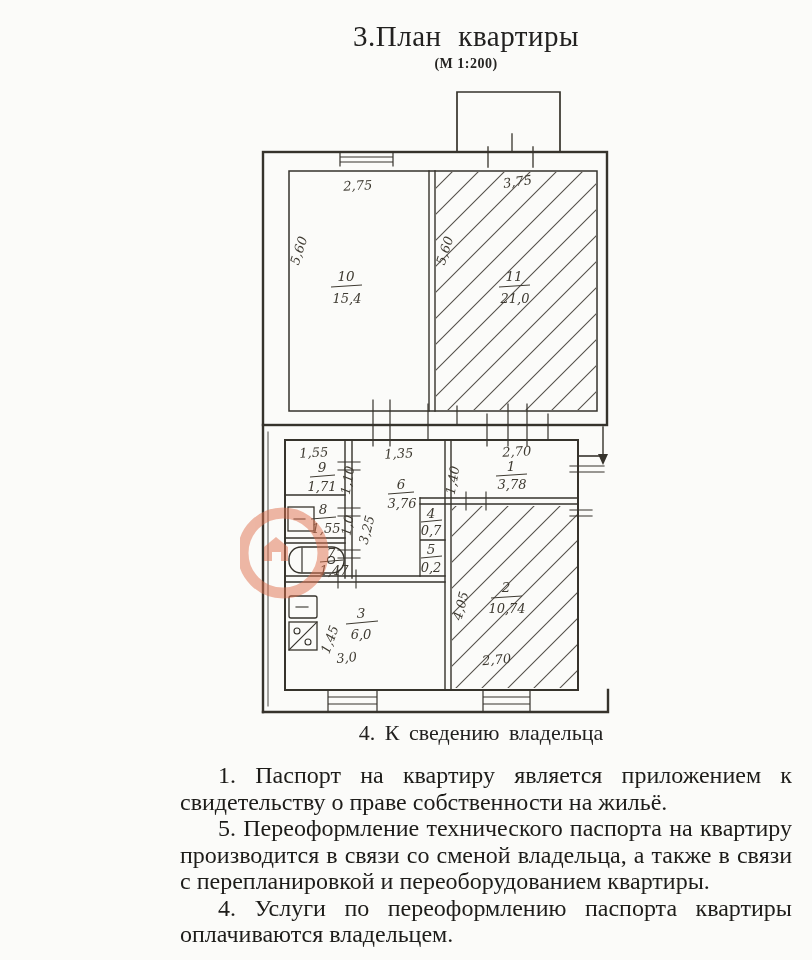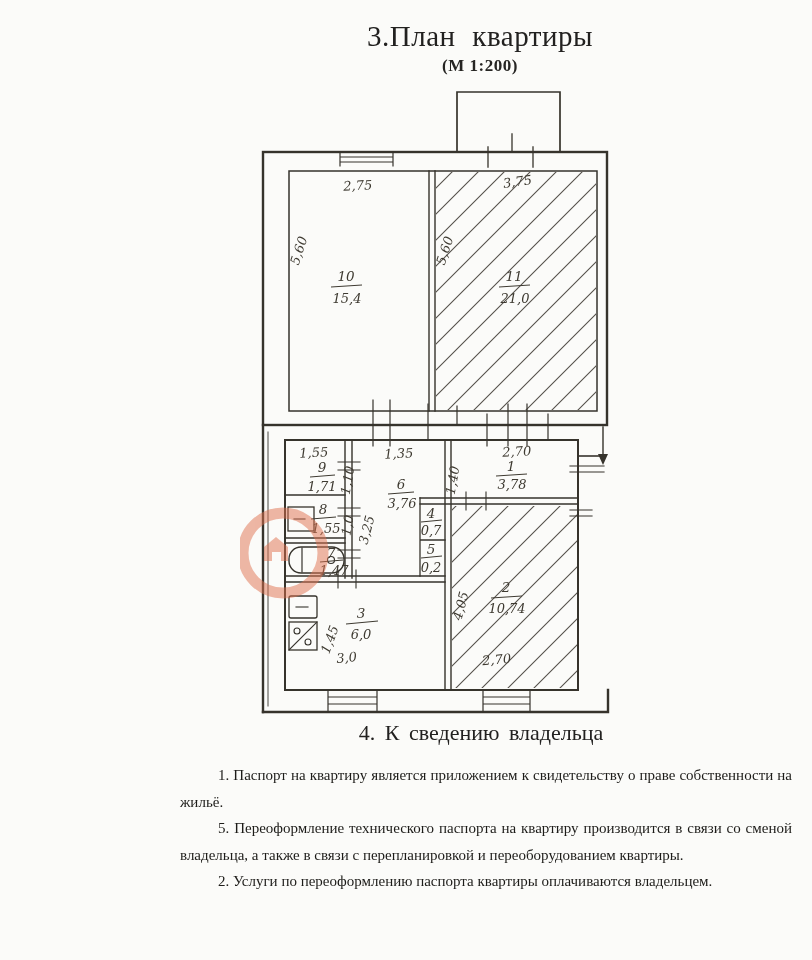--- a/index.html
+++ b/index.html
@@ -1,31 +1,31 @@
 <!DOCTYPE html>
 <html><head>
 <meta charset="utf-8">
 <style>
   html,body{margin:0;padding:0;background:#e9e9e7;}
   .page{
     position:relative;width:812px;height:960px;margin:0 auto;
     background:#fbfbf9;overflow:hidden;
     font-family:"Liberation Serif", serif;color:#1c1b18;
   }
-  .title-block{position:absolute;left:170px;top:20px;width:620px;text-align:center;}
+  .title-block{position:absolute;left:156px;top:20px;width:620px;text-align:center;}
   .title{font-size:29px;letter-spacing:.5px;word-spacing:9px;color:#222120;}
-  .scale{font-size:17px;font-weight:bold;letter-spacing:.5px;margin-top:3px;color:#262523;}
+  .scale{font-size:14px;font-weight:bold;letter-spacing:.5px;margin-top:3px;color:#262523;}
   .plan-svg{position:absolute;left:240px;top:80px;}
   .hw{font:italic 13px "DejaVu Serif", serif;fill:#3e3a31;}
   .hw-num{font:italic 13.5px "DejaVu Serif", serif;fill:#3e3a31;}
   .owner-block{position:absolute;left:170px;top:720px;width:622px;}
   .owner-heading{font-size:22px;text-align:center;color:#222120;word-spacing:4px;}
   .owner-paragraphs{margin-top:16px;padding:0 0 0 10px;width:612px;}
   .owner-paragraphs p{
-    margin:0;font-size:15px;line-height:26.5px;text-align:justify;
+    margin:0;font-size:24px;line-height:26.5px;text-align:justify;
     text-indent:38px;color:#1d1c19;
   }
 </style>
 </head>
 <body>
 
 <div class="page">
 
   <div class="title-block">
     <div class="title">3.План квартиры</div>
@@ -179,17 +179,17 @@
       <path d="M264 561 V547 L276 537 L288 547 V561 Z" fill="#e0714f" stroke="none"></path>
       <path d="M272 561 V552 H281 V561 Z" fill="#fbfbf9" stroke="none"></path>
     </g>
   </svg>
 
   <div class="owner-block">
     <div class="owner-heading">4. К сведению владельца</div>
     <div class="owner-paragraphs">
       <p>1. Паспорт  на квартиру является приложением к свидетельству о праве собственности на жильё.</p>
       <p>5. Переоформление технического паспорта на квартиру  производится в связи со сменой владельца, а также в связи с перепланировкой и переоборудованием квартиры.</p>
-      <p>2. Услуги по переоформлению паспорта квартиры оплачиваются  владельцем.</p>
+      <p>4. Услуги по переоформлению паспорта квартиры оплачиваются  владельцем.</p>
     </div>
   </div>
 
 </div>
 
 </body></html>

